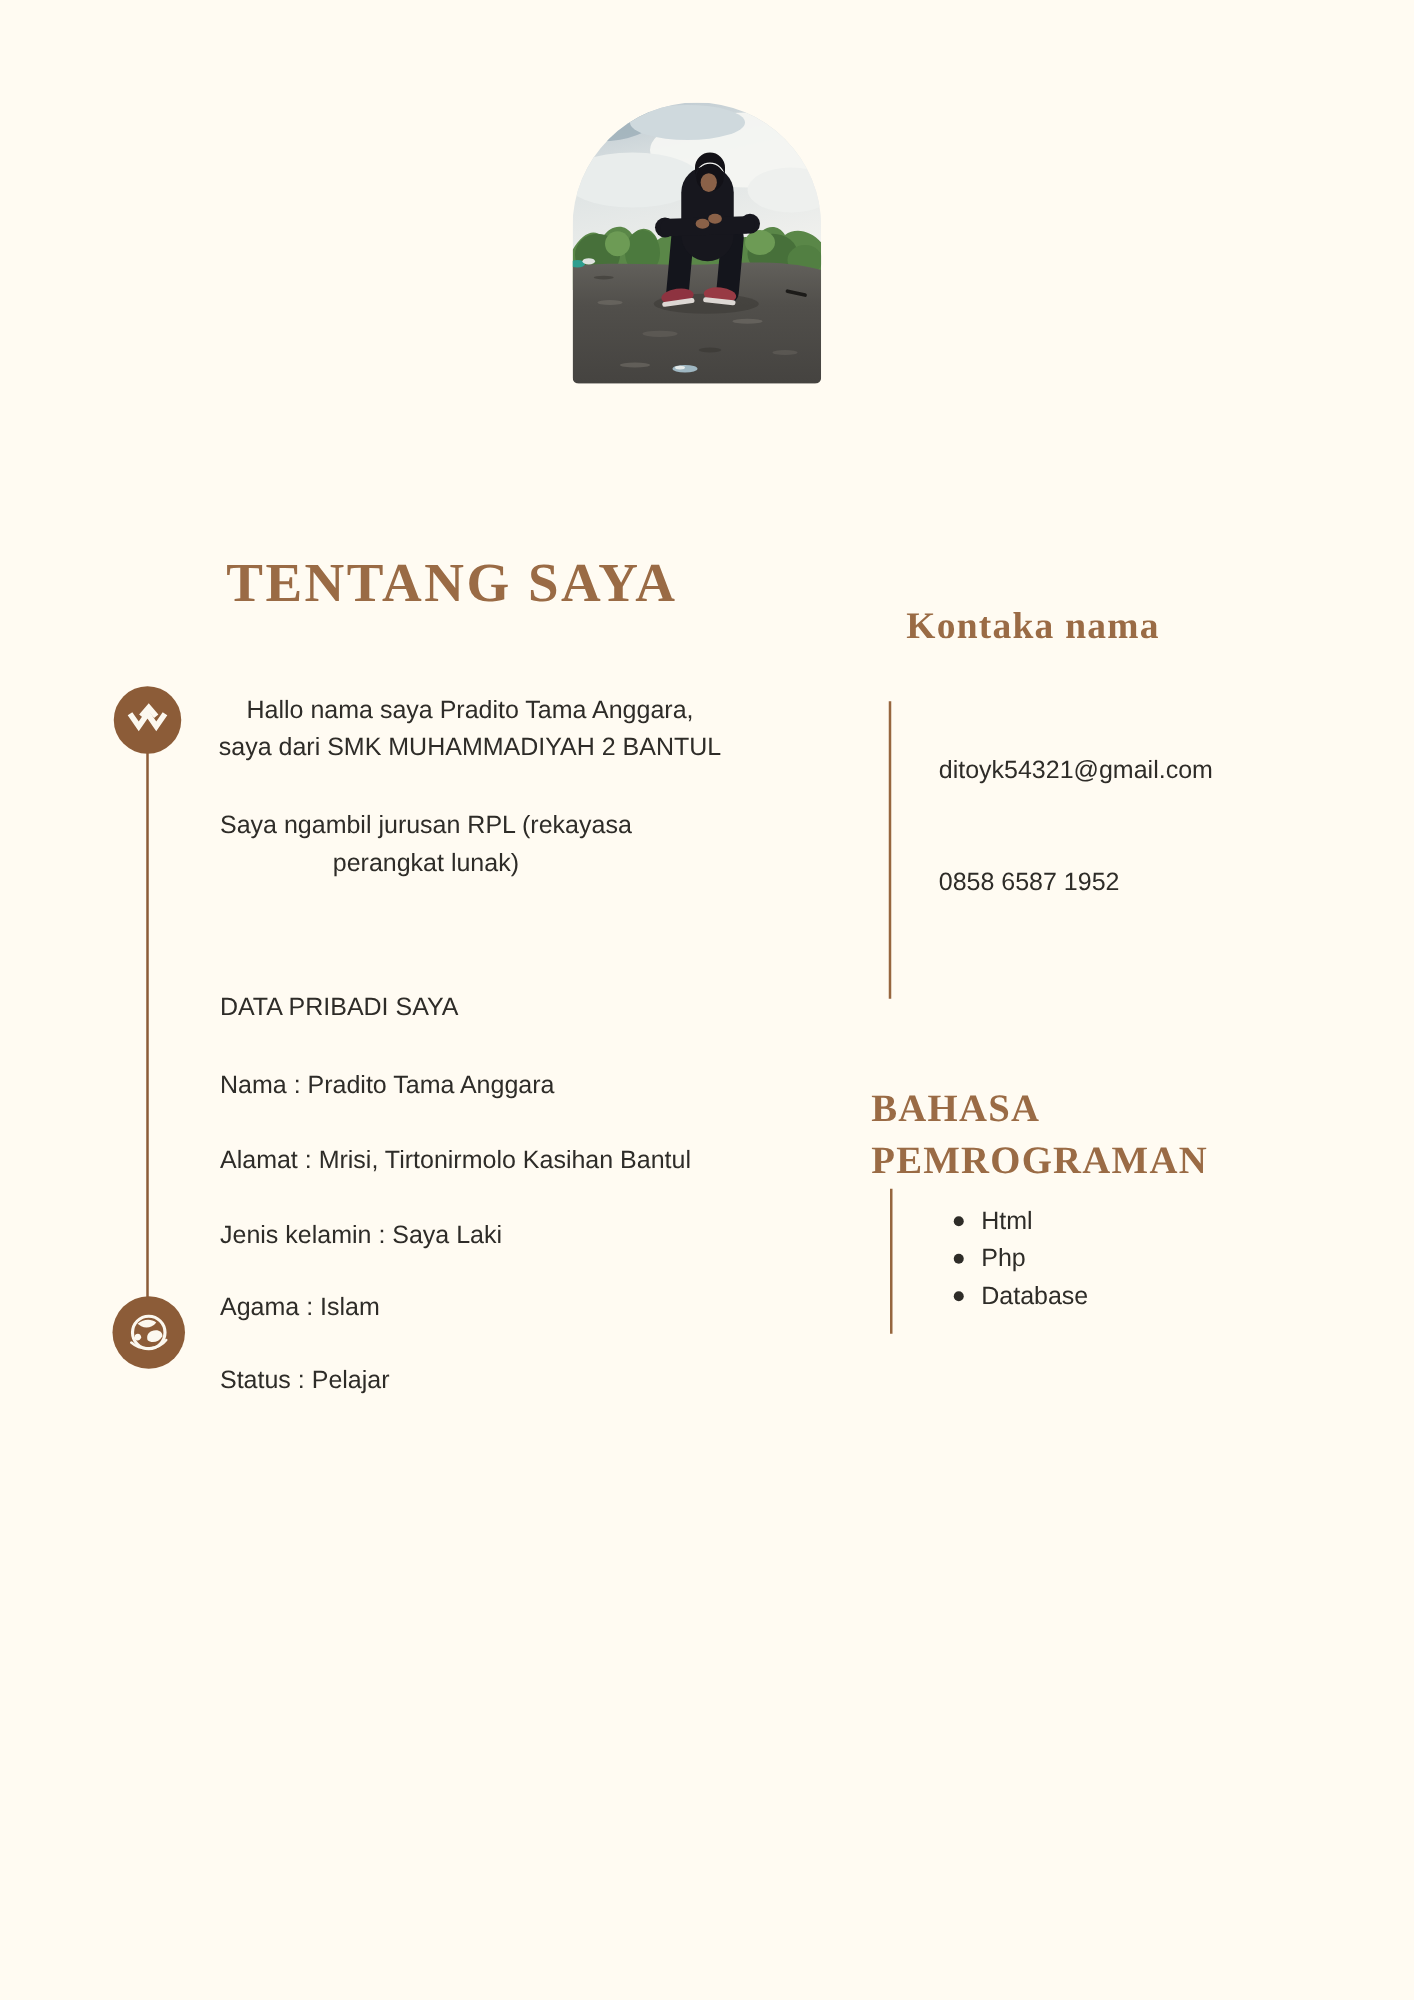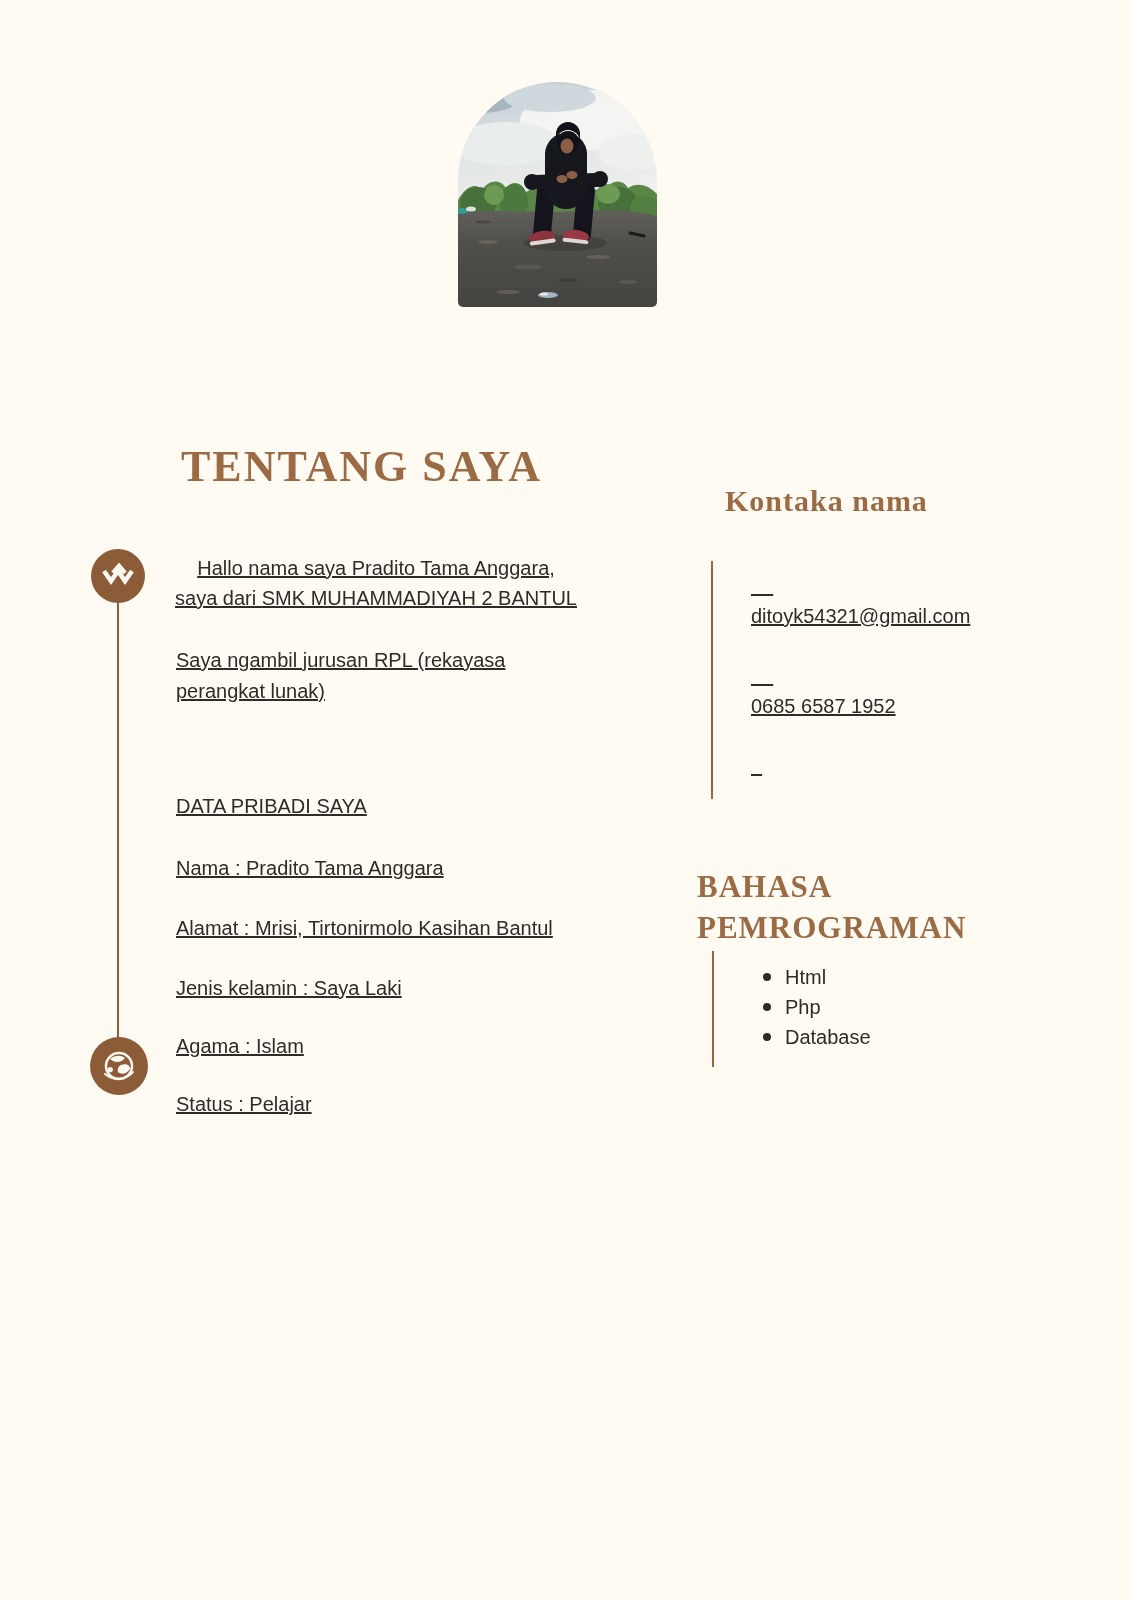--- a/index.html
+++ b/index.html
@@ -53,31 +53,30 @@
     line-height: 41px;
     white-space: pre-line;
   }
 
   
   .body-text {
     color: #2E2C28;
     font-size: 20px;
     line-height: 30px;
     white-space: pre;
-    text-decoration: underline;
   }
   .intro-text {
     left: 160px; top: 553px;
     width: 432px;
     text-align: center;
   }
   .major-text {
     left: 176px; top: 645px;
     line-height: 31px;
-    text-align: left;
+    text-align: center;
   }
   .data-heading {
     left: 176px; top: 791px;
   }
   .data-row-0 { left: 176px; top: 853px; }
   .data-row-1 { left: 176px; top: 913px; }
   .data-row-2 { left: 176px; top: 973px; }
   .data-row-3 { left: 176px; top: 1031px; }
   .data-row-4 { left: 176px; top: 1089px; }
 
@@ -248,21 +247,21 @@
   <div class="abs body-text data-row-1">Alamat : Mrisi, Tirtonirmolo Kasihan Bantul</div>
   <div class="abs body-text data-row-0">Nama : Pradito Tama Anggara</div>
   <div class="abs body-text data-row-2">Jenis kelamin : Saya Laki</div>
   <div class="abs body-text data-row-3">Agama : Islam</div>
   <div class="abs body-text data-row-4">Status : Pelajar</div>
 
   <div class="abs title-serif contact-title">Kontaka nama</div>
   <div class="abs v-rule contact-rule"></div>
   <div class="abs body-text contact-info">
     <div>ditoyk54321@gmail.com</div>
-    <div>0685 6587 1952</div>
+    <div>0858 6587 1952</div>
   </div>
 
   <div class="abs title-serif skills-title">BAHASA
 PEMROGRAMAN</div>
   <div class="abs v-rule skills-rule"></div>
   <ul class="abs skills-list">
     <li>Html</li>
     <li>Php</li>
     <li>Database</li>
   </ul>

